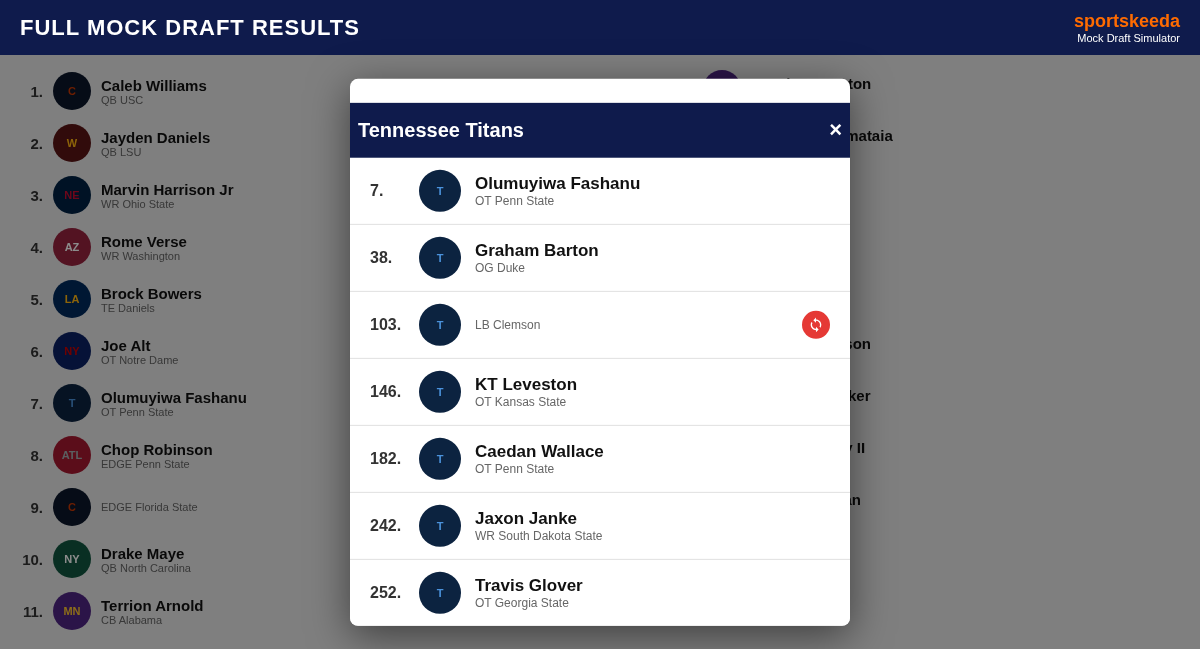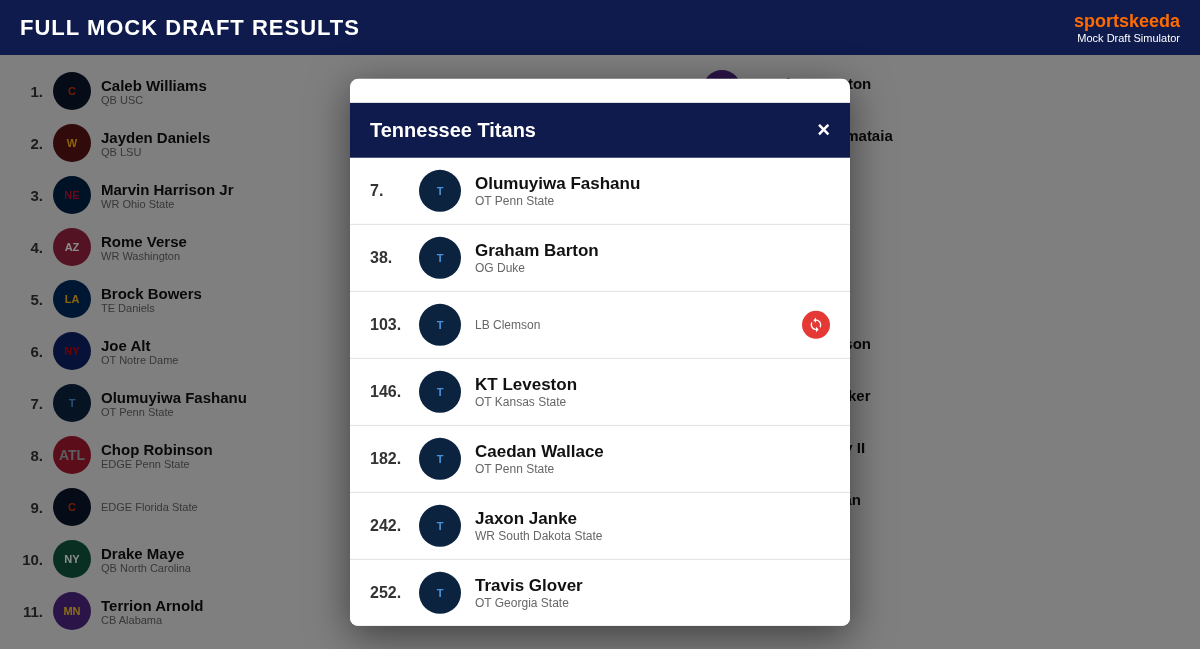--- a/index.html
+++ b/index.html
@@ -124,21 +124,21 @@
       transform: translate(-50%, -45%);
       z-index: 20;
       background: white;
       border-radius: 8px;
       overflow: hidden;
       width: 500px;
       box-shadow: 0 10px 40px rgba(0,0,0,0.5);
     }
     .modal-header {
       background: #0f1b4c;
-      padding: 16px 20px;
+      padding: 16px 8px;
       display: flex;
       align-items: center;
       justify-content: space-between;
       margin-top: 24px;
     }
     .modal-title {
       color: white;
       font-size: 20px;
       font-weight: 700;
     }
@@ -276,21 +276,21 @@
         <div class="pick-row">
           <div class="pick-number">7.</div>
           <div class="team-logo" style="background: rgb(12, 35, 64); color: rgb(75, 146, 219); font-weight: 900; font-size: 11px; text-align: center;">T</div>
           <div class="pick-info">
             <div class="pick-name">Olumuyiwa Fashanu</div>
             <div class="pick-detail">OT Penn State</div>
           </div>
         </div>
         <div class="pick-row">
           <div class="pick-number">8.</div>
-          <div class="team-logo" style="background: rgb(167, 25, 48); color: rgb(165, 172, 175); font-weight: 900; font-size: 14px; text-align: center;">ATL</div>
+          <div class="team-logo" style="background: rgb(167, 25, 48); color: rgb(165, 172, 175); font-weight: 900; font-size: 11px; text-align: center;">ATL</div>
           <div class="pick-info">
             <div class="pick-name">Chop Robinson</div>
             <div class="pick-detail">EDGE Penn State</div>
           </div>
         </div>
         <div class="pick-row">
           <div class="pick-number">9.</div>
           <div class="team-logo" style="background: rgb(11, 22, 42); color: rgb(200, 56, 3); font-weight: 900; font-size: 11px; text-align: center;">C</div>
           <div class="pick-info">
             <div class="pick-detail">EDGE Florida State</div>

